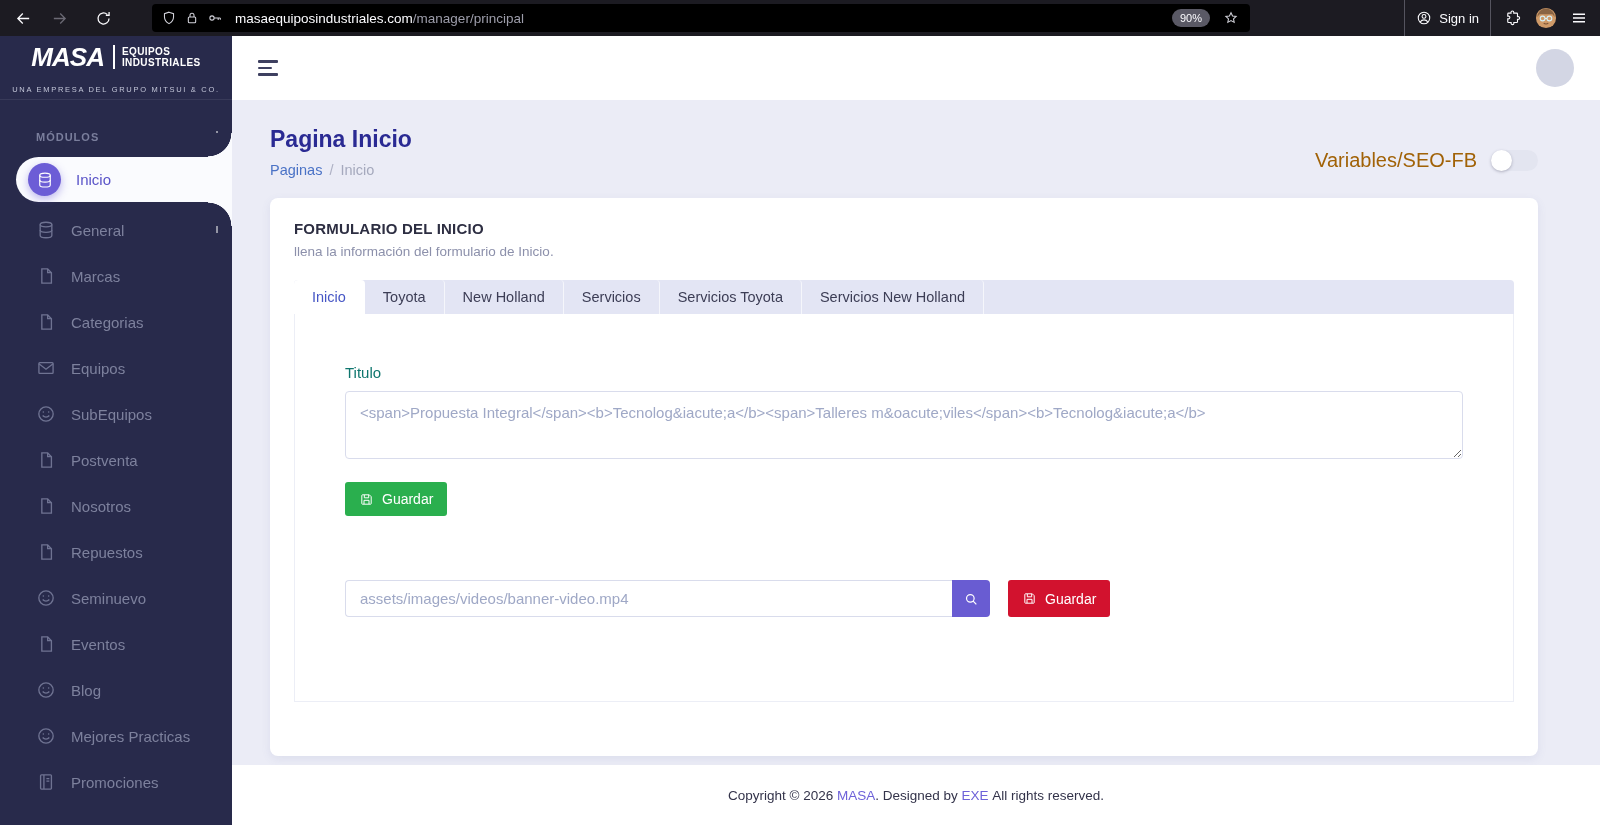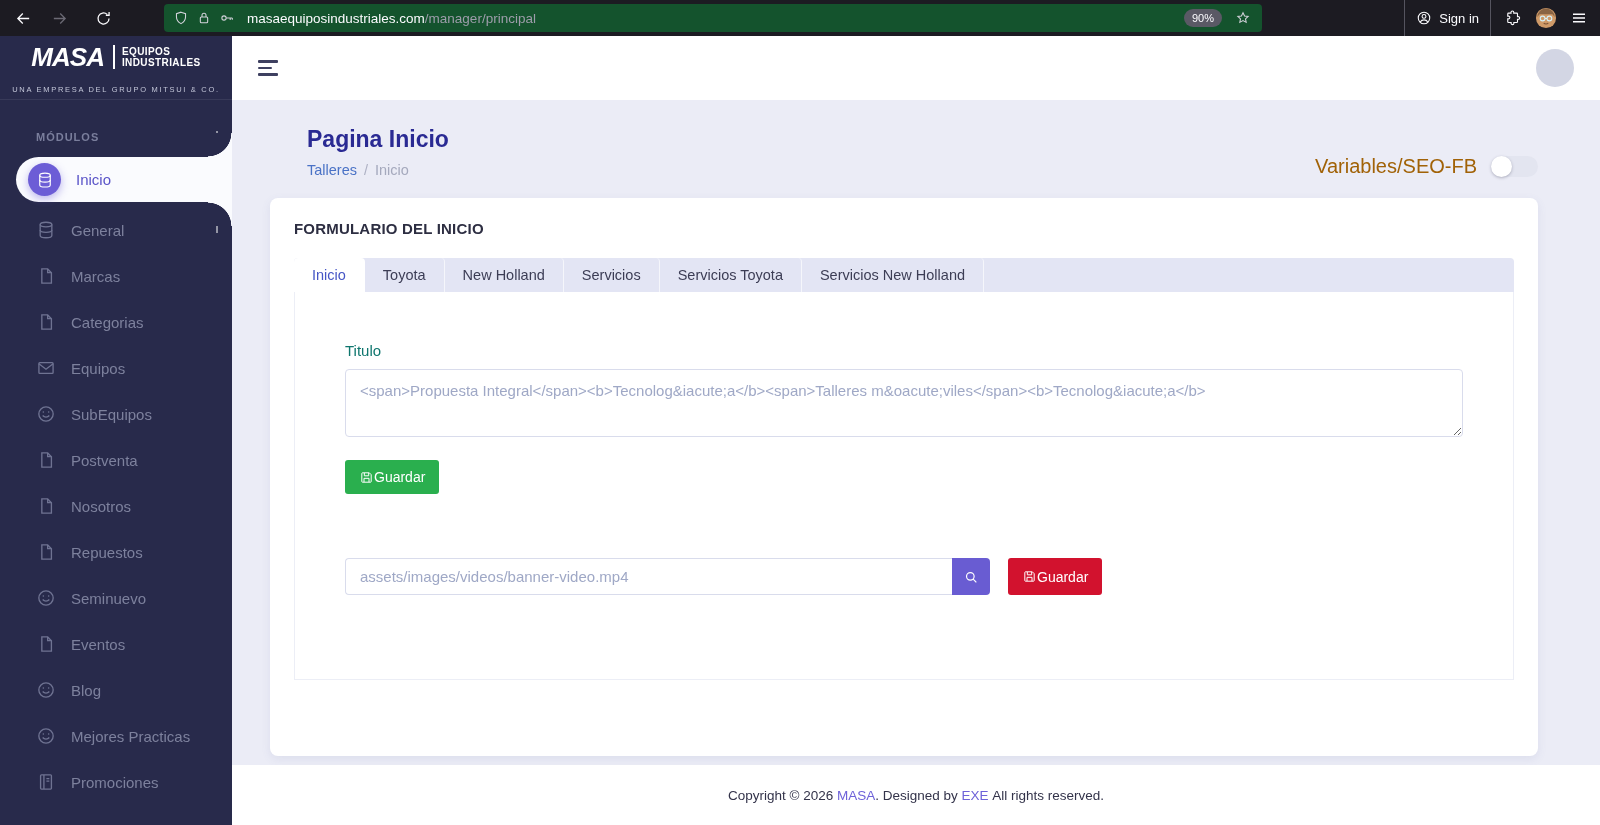--- a/index.html
+++ b/index.html
@@ -6,21 +6,21 @@
   html,body { width:1600px; height:825px; overflow:hidden; }
   body { font-family:"Liberation Sans", sans-serif; background:#ebecf6; }
 
   
   .browser-bar { height:36px; background:#1c1b22; display:flex; align-items:center; padding:0 8px; }
   .nav-ic { width:30px; height:28px; display:flex; align-items:center; justify-content:center;
             color:#fbfbfe; border-radius:4px; cursor:pointer; }
   .nav-ic + .nav-ic { margin-left:6px; }
   .nav-ic.disabled { color:#6b6a75; }
   .nav-ic svg { width:17px; height:17px; }
-  .url-bar { margin-left:46px; width:1098px; height:28px; background:#14532d; border-radius:4px;
+  .url-bar { margin-left:34px; width:1098px; height:28px; background:#000000; border-radius:4px;
              display:flex; align-items:center; padding:0 9px; gap:7px; }
   .url-ic { width:16px; height:16px; color:#d2d2da; flex:0 0 auto; display:flex; }
   .url-ic svg { width:16px; height:16px; }
   .url-text { font-size:13.5px; margin-left:5px; white-space:nowrap; flex:1; }
   .url-domain { color:#fbfbfe; }
   .url-path { color:#9d9daa; }
   .zoom-chip { background:#5a5965; color:#fbfbfe; font-size:11px; padding:3px 8px; border-radius:10px; cursor:pointer; }
   .star-btn { color:#d2d2da; display:flex; margin:0 2px 0 6px; cursor:pointer; }
   .star-btn svg { width:16px; height:16px; }
   .browser-actions { margin-left:auto; display:flex; align-items:center; gap:13px; padding-right:4px; }
@@ -62,21 +62,21 @@
 
   
   .main { flex:1; display:flex; flex-direction:column; background:#ebecf6; }
   .topbar { height:64px; background:#fff; display:flex; align-items:center; justify-content:space-between; padding:0 26px; }
   .burger { display:flex; flex-direction:column; gap:4px; cursor:pointer; }
   .burger i { display:block; height:2.5px; background:#3e4060; border-radius:1px; }
   .burger i:nth-child(1){ width:20px; } .burger i:nth-child(2){ width:14px; } .burger i:nth-child(3){ width:20px; }
   .user-avatar { width:38px; height:38px; border-radius:50%; background:#d3d6e4; cursor:pointer; }
 
   .content { flex:1; padding:0 62px 0 38px; }
-  .page-head { display:flex; justify-content:space-between; align-items:flex-end; padding-top:26px;margin-left:37px; }
+  .page-head { display:flex; justify-content:space-between; align-items:center; padding-top:26px; }
   .page-title { font-size:23px; font-weight:bold; color:#2a2a93; }
   .breadcrumb { margin-top:9px; font-size:14.5px; }
   .crumb-link { color:#4a72c6; cursor:pointer; }
   .crumb-sep { color:#aeb1c4; margin:0 7px; }
   .crumb-cur { color:#a5a9bd; }
   .toggle-row { display:flex; align-items:center; gap:14px; margin-top:16px; }
   .toggle-label { font-size:20px; color:#a16207; }
   .switch { width:47px; height:21px; border-radius:11px; background:#e3e5f0; position:relative; cursor:pointer; flex:0 0 auto; }
   .knob { position:absolute; left:0; top:0; width:21px; height:21px; border-radius:50%; background:#fff;
           box-shadow:0 1px 3px rgba(60,60,90,.35); }
@@ -88,21 +88,21 @@
   .card-sub { margin-top:7px; font-size:13.5px; color:#8c90ab; }
   .tabs { display:flex; margin-top:21px; background:#e3e5f4; border-radius:4px 4px 0 0; }
   .tab { padding:9px 18px; font-size:14.5px; color:#3c3d55; cursor:pointer; border-right:1px solid rgba(255,255,255,.65);
          border-radius:4px 4px 0 0; white-space:nowrap; }
   .tab.active { background:#fff; color:#4656c5; }
   .panel { border:1px solid #eceef6; border-top:none; height:388px; padding:50px 50px 0 50px; }
   .f-label { display:block; font-size:15px; color:#0f766e; }
   .titulo-area { margin-top:10px; width:100%; height:68px; border:1px solid #d9dcec; border-radius:4px;
                  padding:12px 14px; font-size:15px; color:#333; resize:both; font-family:inherit; background:#fff; }
   textarea::placeholder, input::placeholder { color:#9fa8c6; opacity:1; }
-  .btn { display:inline-flex; align-items:center; border:none; border-radius:3px; color:#fff;
+  .btn { display:inline-flex; align-items:center; gap:8px; border:none; border-radius:3px; color:#fff;
          font-size:14px; padding:17px 14px; height:33px; cursor:pointer; font-family:inherit; }
   .btn svg { width:15px; height:15px; }
   .btn-green { background:#2aaf4e; margin-top:19px; }
   .video-block { margin-top:64px; }
   .video-row { display:flex; align-items:flex-start; margin-top:10px; }
   .video-input { width:607px; height:37px; border:1px solid #d9dcec; border-right:none; border-radius:4px 0 0 4px;
                  padding:0 14px; font-size:15px; color:#333; font-family:inherit; background:#fff; }
   .btn-search { width:38px; height:37px; background:#695cd2; border:none; border-radius:0 4px 4px 0;
                 display:flex; align-items:center; justify-content:center; color:#fff; cursor:pointer; }
   .btn-search svg { width:16px; height:16px; }
@@ -406,33 +406,34 @@
             <i></i>
           </span>
         <span class="user-avatar"></span>
       </div>
 
       <div class="content">
         <div class="page-head">
           <div>
             <h1 class="page-title">Pagina Inicio</h1>
             <div class="breadcrumb">
-              <span class="crumb-link">Talleres</span><span class="crumb-sep">/</span><span class="crumb-cur">Inicio</span>
+              <span class="crumb-link">Paginas</span><span class="crumb-sep">/</span><span class="crumb-cur">Inicio</span>
             </div>
           </div>
           <div class="toggle-row">
             <span class="toggle-label">Variables/SEO-FB</span>
             <span class="switch">
                 <span class="knob"></span>
               </span>
           </div>
         </div>
 
         <div class="card">
           <div class="card-title">FORMULARIO DEL INICIO</div>
+          <div class="card-sub">llena la información del formulario de Inicio.</div>
 
           <div class="tabs" id="tabs">
               <div class="tab active">Inicio</div>
               <div class="tab">Toyota</div>
               <div class="tab">New Holland</div>
               <div class="tab">Servicios</div>
               <div class="tab">Servicios Toyota</div>
               <div class="tab">Servicios New Holland</div>
             </div>
 

